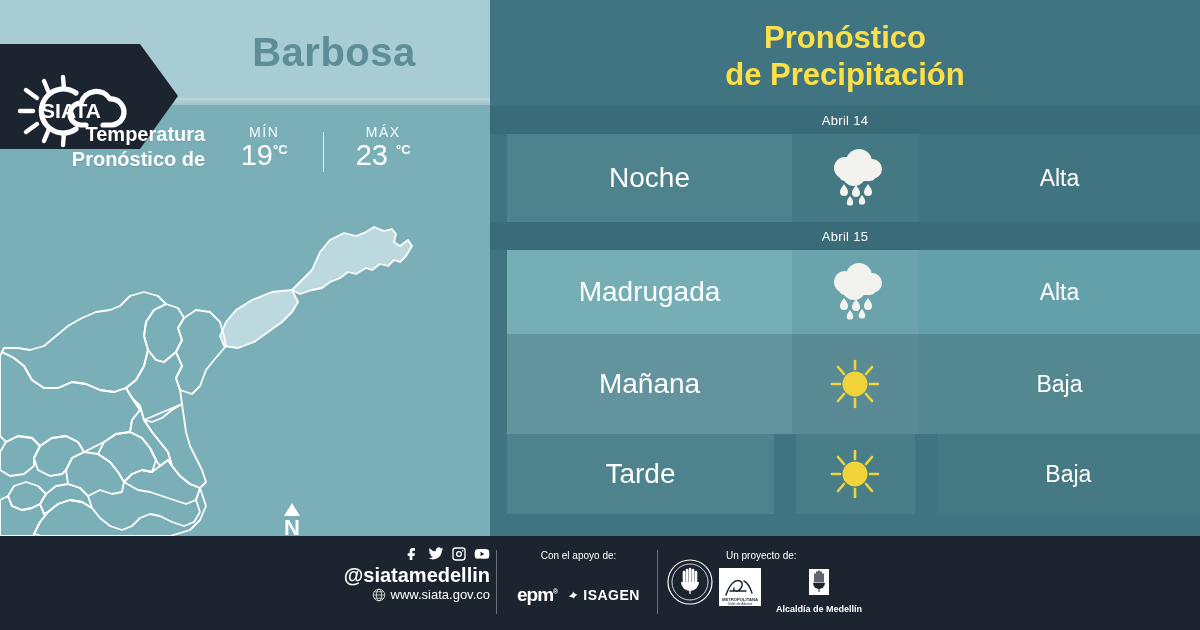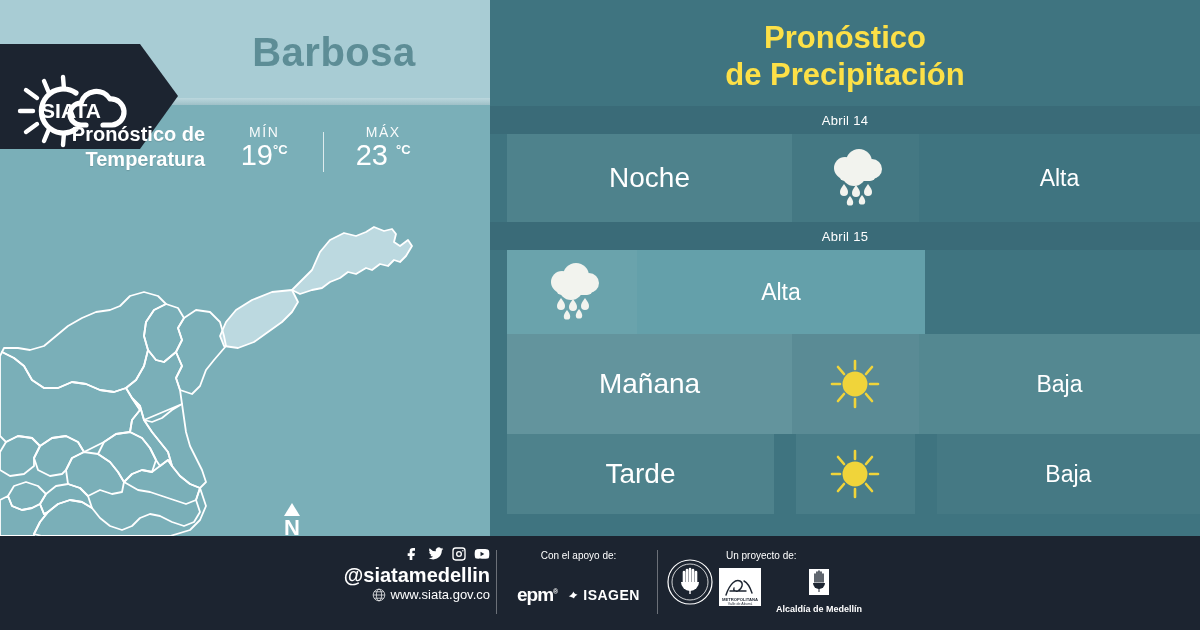--- a/index.html
+++ b/index.html
@@ -229,22 +229,22 @@
         <path d="M62 20 A 22 22 0 1 0 62 56" fill="none" stroke="#fff" stroke-width="5.2" stroke-linecap="round"></path>
         <path d="M72 52 h-5 a11 11 0 0 1 0-22 a16 16 0 0 1 29 -4 a12 12 0 0 1 2 26 h-9" fill="none" stroke="#fff" stroke-width="5.2" stroke-linecap="round" stroke-linejoin="round"></path>
         <text x="57" y="45" fill="#fff" font-family="Liberation Sans, sans-serif" font-size="21" font-weight="700" text-anchor="middle">SIATA</text>
       </svg>
     </div>
 
     <div id="city-name">Barbosa</div>
 
     <div id="temp-block">
       <div id="temp-title">
+        <div>Temperatura</div>
         <div>Pronóstico de</div>
-        <div>Temperatura</div>
       </div>
       <div class="temp-stat">
         <div class="lbl">MÍN</div>
         <div class="val"><span>19</span><sup>°C</sup></div>
       </div>
       <div id="temp-divider"></div>
       <div class="temp-stat">
         <div class="lbl">MÁX</div>
         <div class="val"><span>23</span> <sup>°C</sup></div>
       </div>
@@ -315,20 +315,21 @@
         </svg>
       </div>
       <div class="cell-level">Alta</div>
     </div>
 
     <div class="date-strip" id="date-strip-1">
       <span>Abril 15</span>
     </div>
 
     <div class="fc-row" id="fc-row-1">
+      <div class="cell-period">Madrugada</div>
       <div class="cell-icon">
         <svg class="wx-icon" viewBox="0 0 64 60">
           <g fill="#f2f3ee">
             <circle cx="22" cy="20" r="11"></circle>
               <circle cx="36" cy="14" r="13"></circle>
             <circle cx="49" cy="21" r="10"></circle>
               <circle cx="31" cy="26" r="12"></circle>
             <rect x="16" y="20" width="37" height="13" rx="6"></rect>
           </g>
           <g fill="#f2f3ee">

